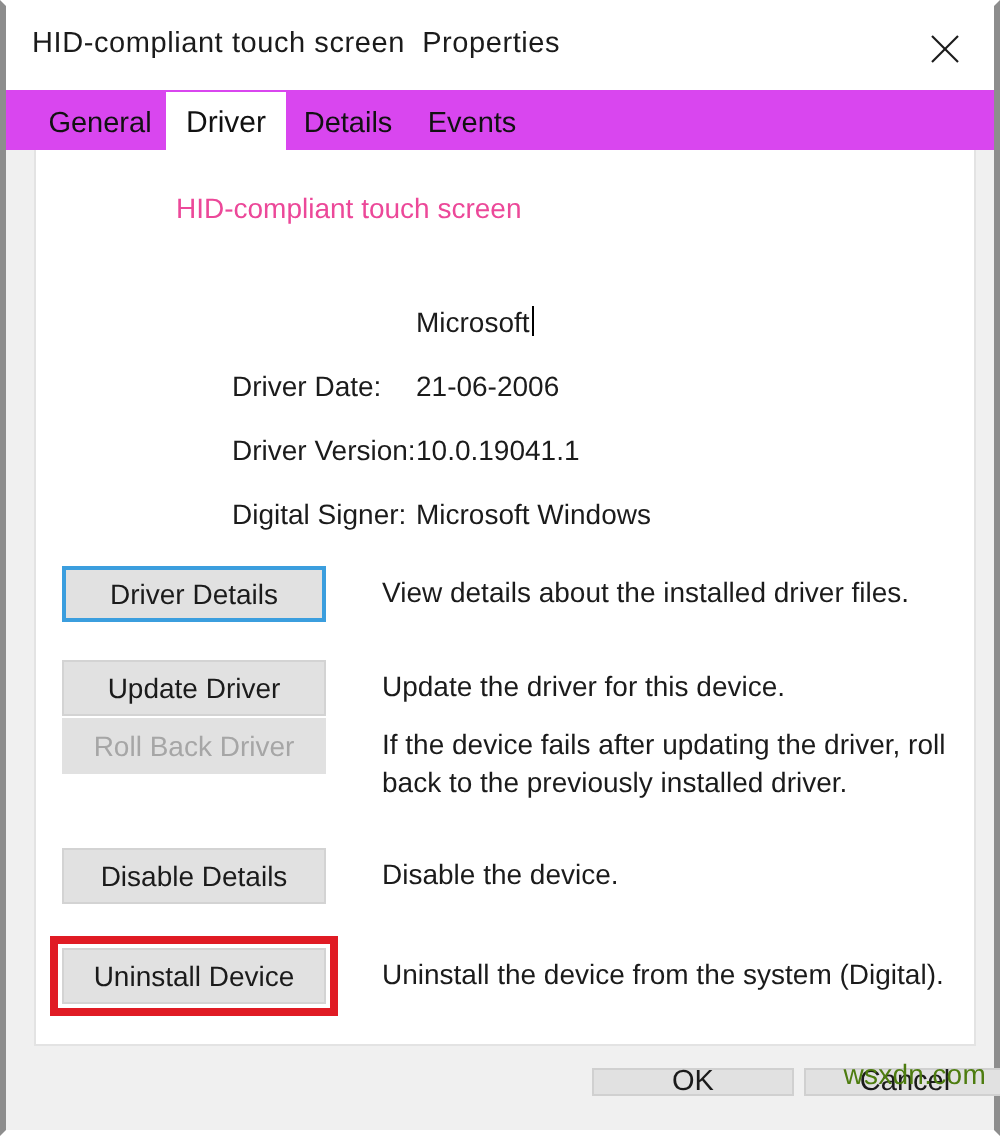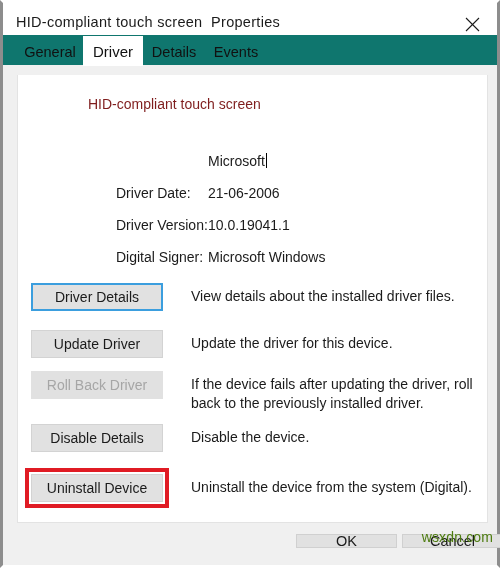--- a/index.html
+++ b/index.html
@@ -58,24 +58,24 @@
     align-items: center;
     justify-content: center;
     cursor: default;
   }
   #close-button svg { display: block; }
 
   
   #tabstrip {
     position: absolute;
     left: 0;
-    top: 32px;
+    top: 42px;
     right: 0;
     height: 30px;
-    background: #0f766e;
+    background: #d946ef;
   }
   .tab {
     position: absolute;
     top: 3px;
     height: 27px;
     box-sizing: border-box;
     font-size: 14.5px;
     color: #111111;
     display: flex;
     align-items: center;
@@ -103,21 +103,21 @@
     background: #ffffff;
     border: 1px solid #e3e3e3;
     border-top: none;
   }
 
   #device-name {
     position: absolute;
     left: 70px;
     top: 21px;
     font-size: 14px;
-    color: #7f1d1d;
+    color: #ec4899;
   }
 
   
   .info-row {
     position: absolute;
     left: 0;
     right: 0;
     height: 20px;
   }
   .info-label {
@@ -274,21 +274,21 @@
     <div class="action-row" style="top:208px;">
       <button class="action-btn focused">Driver Details</button>
       <div class="action-desc">View details about the installed driver files.</div>
     </div>
 
     <div class="action-row" style="top:255px;">
       <button class="action-btn">Update Driver</button>
       <div class="action-desc">Update the driver for this device.</div>
     </div>
 
-    <div class="action-row" style="top:296px;padding-left:36px;">
+    <div class="action-row" style="top:284px;padding-left:36px;">
       <button class="action-btn disabled" disabled="">Roll Back Driver</button>
       <div class="action-desc">If the device fails after updating the driver, roll back to the previously installed driver.</div>
     </div>
 
     <div class="action-row" style="top:349px;">
       <button class="action-btn">Disable Details</button>
       <div class="action-desc">Disable the device.</div>
     </div>
 
     <div class="action-row" style="top:399px;">

